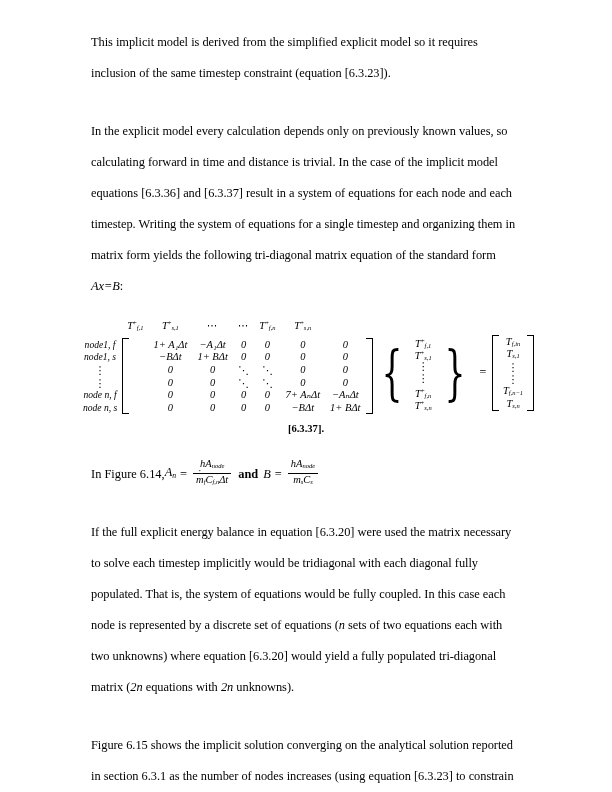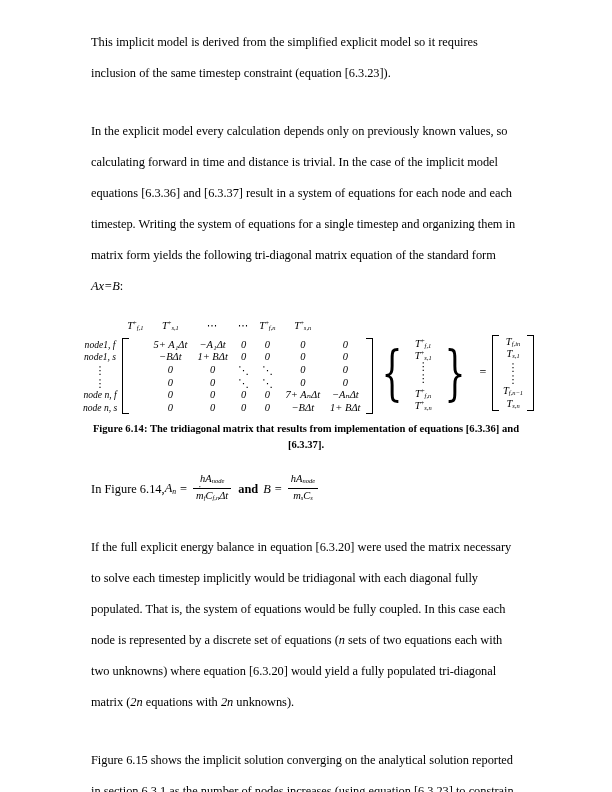--- a/index.html
+++ b/index.html
@@ -215,21 +215,21 @@
             <span>T</span><sup class="tp">+</sup><sub class="tsub">s,n</sub>
           </td>
           <td></td>
         </tr>
 
         <tr>
           <td class="rowlab">node1, f</td>
           <td rowspan="6" style="padding:0;width:0">
             <div style="height:74px;width:6px;border:1.1px solid #000;border-right:none;"></div>
           </td>
-          <td>5+ A₁Δt</td>
+          <td>1+ A₁Δt</td>
           <td>−A₁Δt</td>
           <td>0</td>
           <td>0</td>
           <td>0</td>
           <td>0</td>
           <td rowspan="6" style="padding:0;width:0">
             <div style="height:74px;width:6px;border:1.1px solid #000;border-left:none;"></div>
           </td>
         </tr>
 
@@ -310,21 +310,20 @@
           <div class="vdots">⋮</div>
           <div class="vdots">⋮</div>
           <div><span>T</span><sub class="tsub">f,n−1</sub></div>
           <div><span>T</span><sub class="tsub">s,n</sub></div>
         </div>
         <span class="delim brk-r" style="height:74px;"></span>
       </div>
     </div>
 
     <div class="caption">
-      <div>Figure 6.14: The tridiagonal matrix that results from implementation of equations [6.3.36] and</div>
       <div>[6.3.37].</div>
     </div>
 
     <div class="formula-line">
       <span>In Figure 6.14, </span>
       <i class="it"><span>A</span><sub class="tsub">n</sub></i>
       <span style="padding:0 4px;">=</span>
       <span class="frac">
         <span class="num"><span>hA</span><sub class="tsub">node</sub></span>
         <span class="den"><span class="dot-over">m</span><sub class="tsub">f</sub><span>C</span><sub class="tsub">f,n</sub><span>Δt</span></span>

